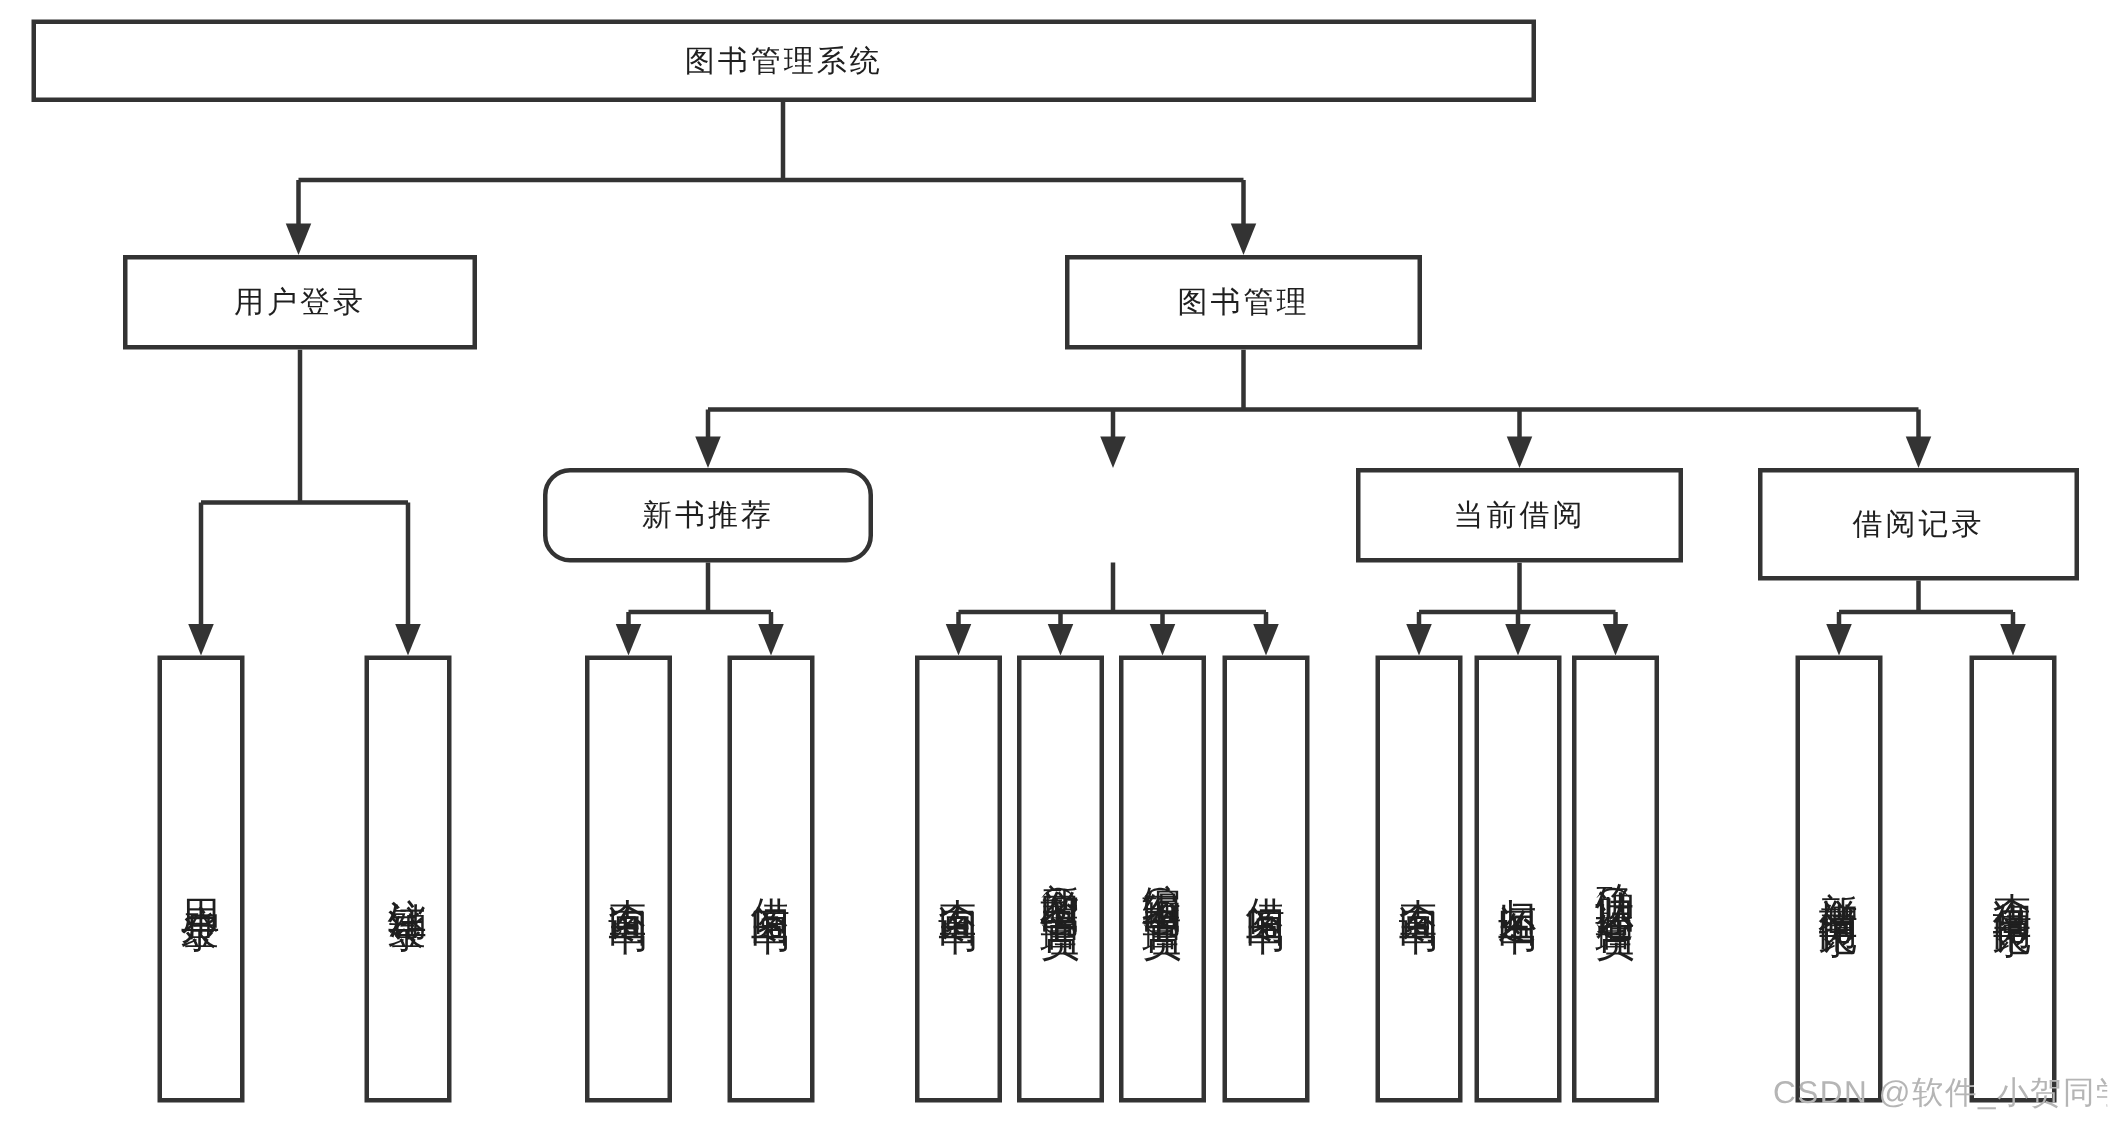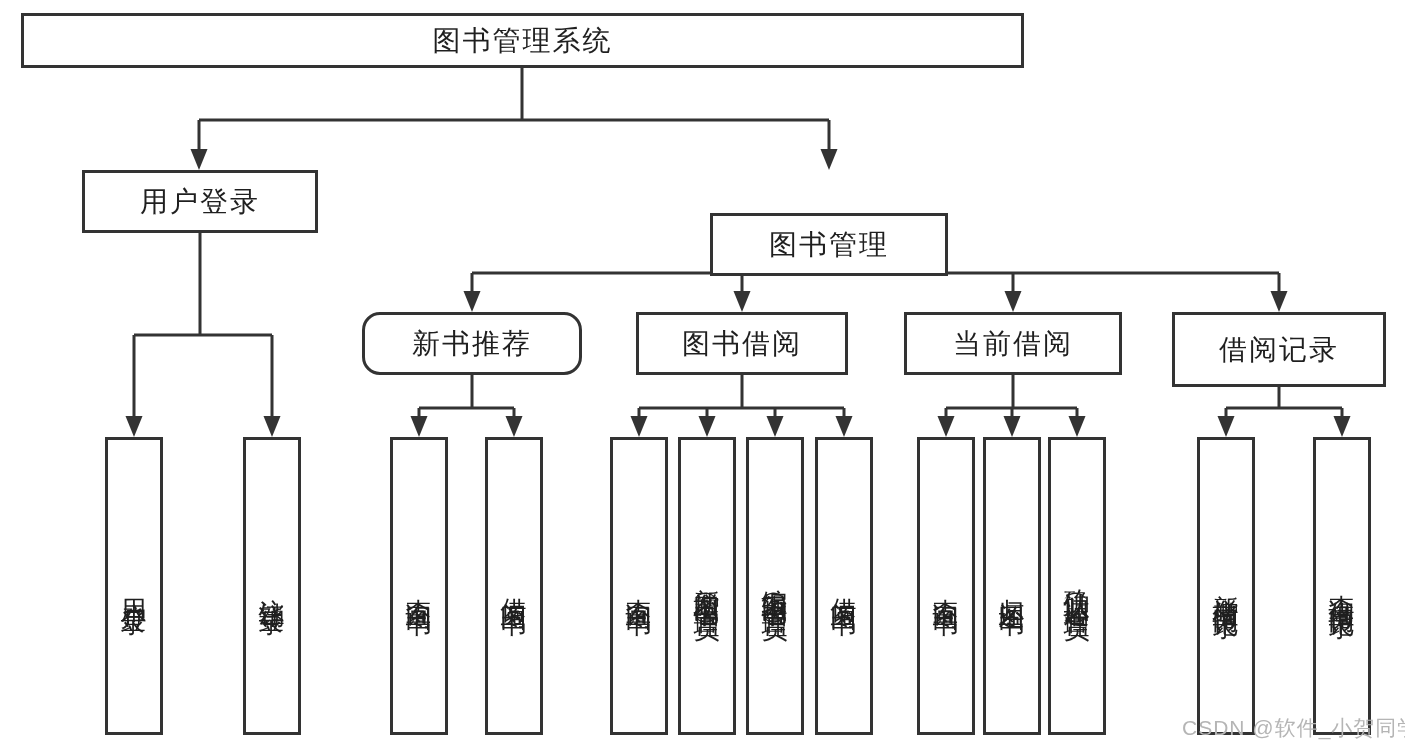--- a/index.html
+++ b/index.html
@@ -21,27 +21,27 @@
     position: absolute;
     box-sizing: border-box;
     border: 3px solid #333333;
     background: #ffffff;
     display: flex;
     align-items: center;
     justify-content: center;
     color: #1f1f1f;
   }
   .hnode {
-    font-size: 28px;
+    font-size: 20px;
     letter-spacing: 2px;
     white-space: nowrap;
   }
   .root  { left: 21px;   top: 13px;  width: 1003px; height: 55px; }
   .lv1-a { left: 82px;   top: 170px; width: 236px;  height: 63px; }
-  .lv1-b { left: 710px;  top: 170px; width: 238px;  height: 63px; margin-top: 43px; }
+  .lv1-b { left: 710px;  top: 170px; width: 238px;  height: 63px; }
   .lv2-a { left: 362px;  top: 312px; width: 220px;  height: 63px; border-radius: 18px; }
   .lv2-b { left: 636px;  top: 312px; width: 212px;  height: 63px; }
   .lv2-c { left: 904px;  top: 312px; width: 218px;  height: 63px; }
   .lv2-d { left: 1172px; top: 312px; width: 214px;  height: 75px; }
   .leaf {
     top: 437px;
     width: 58px;
     height: 298px;
   }
   .leaf span {
@@ -130,23 +130,20 @@
   <div class="node hnode lv1-a">
     <span>用户登录</span>
   </div>
   <div class="node hnode lv1-b">
     <span>图书管理</span>
   </div>
 
   <div class="node hnode lv2-a">
     <span>新书推荐</span>
   </div>
-  <div class="node hnode lv2-b">
-    <span>图书借阅</span>
-  </div>
   <div class="node hnode lv2-c">
     <span>当前借阅</span>
   </div>
   <div class="node hnode lv2-d">
     <span>借阅记录</span>
   </div>
 
   <div class="node leaf leaf-1">
     <span>用户登录</span>
   </div>

